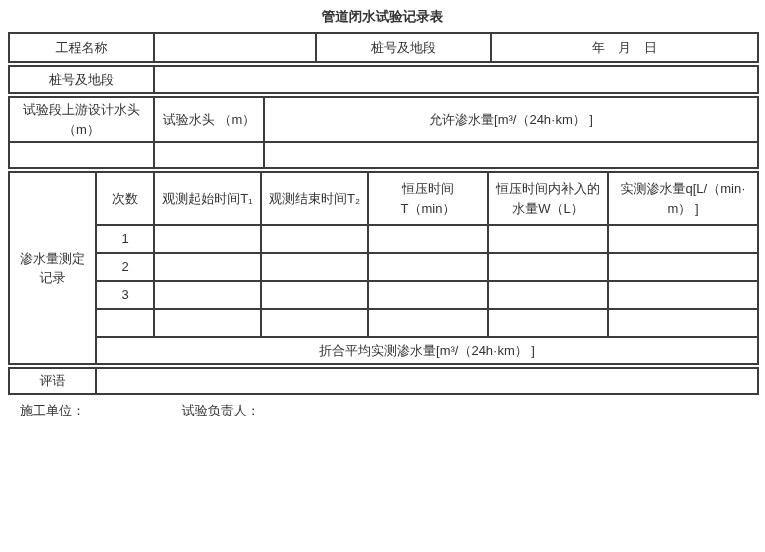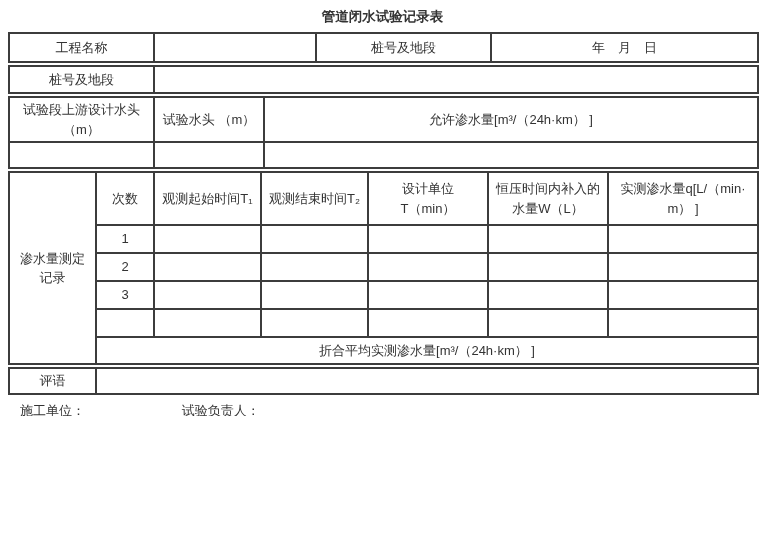--- a/index.html
+++ b/index.html
@@ -113,21 +113,21 @@
         <col style="width:120px">
         <col style="width:150px">
     </colgroup>
     <tbody>
       <tr class="h53">
         <td rowspan="6">渗水量测定
 记录</td>
         <td>次数</td>
         <td>观测起始时间T₁</td>
         <td>观测结束时间T₂</td>
-        <td>设计单位
+        <td>恒压时间
 T（min）</td>
         <td>恒压时间内补入的
 水量W（L）</td>
         <td>实测渗水量q[L/（min·
 m） ]</td>
       </tr>
       <tr class="h28">
         <td>1</td>
         <td></td>
         <td></td>

